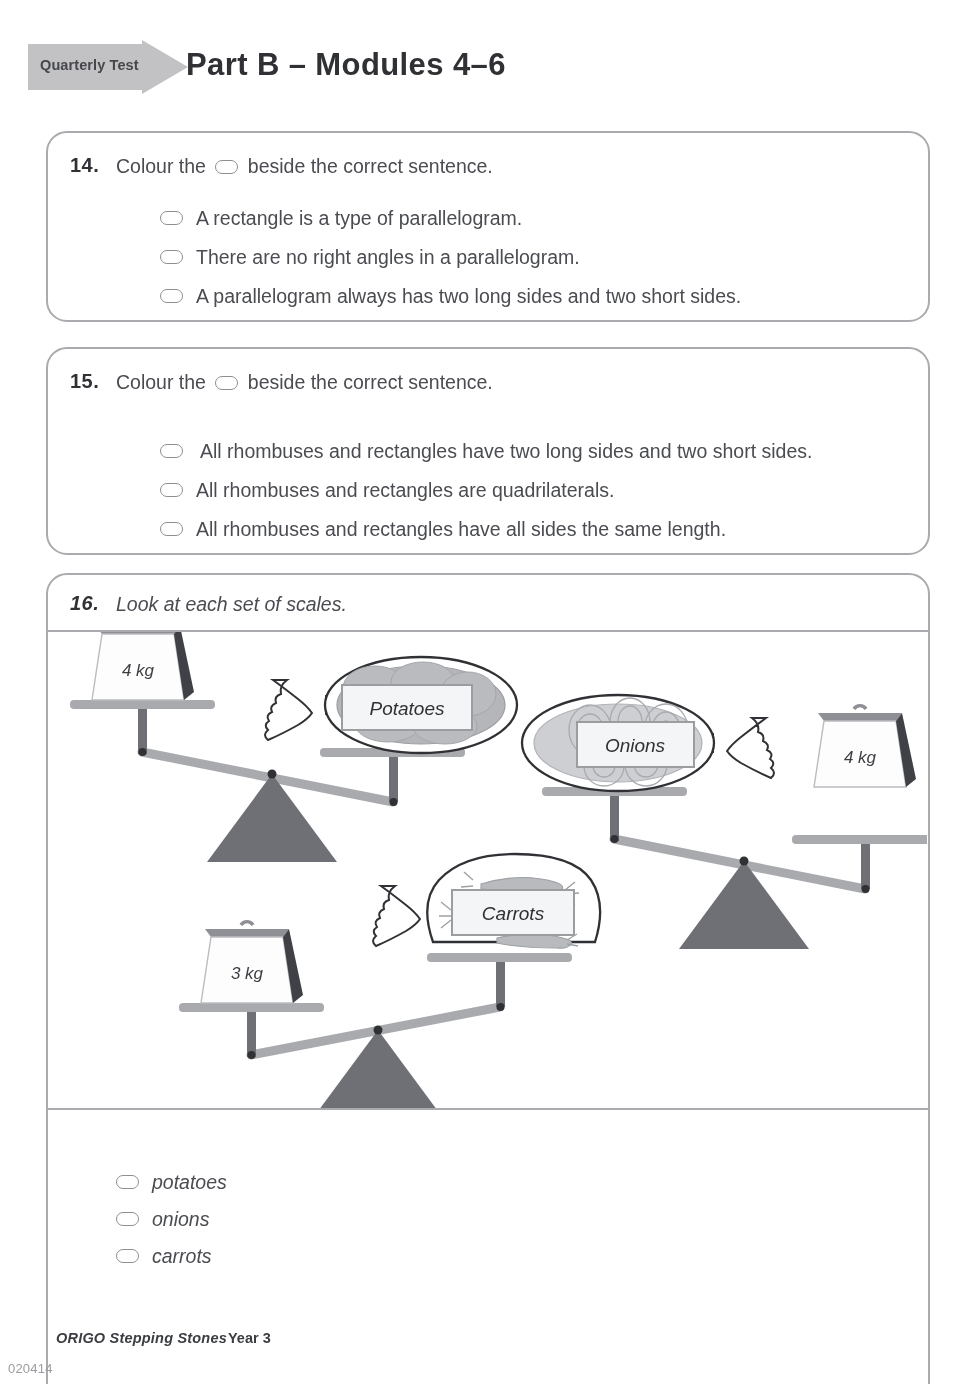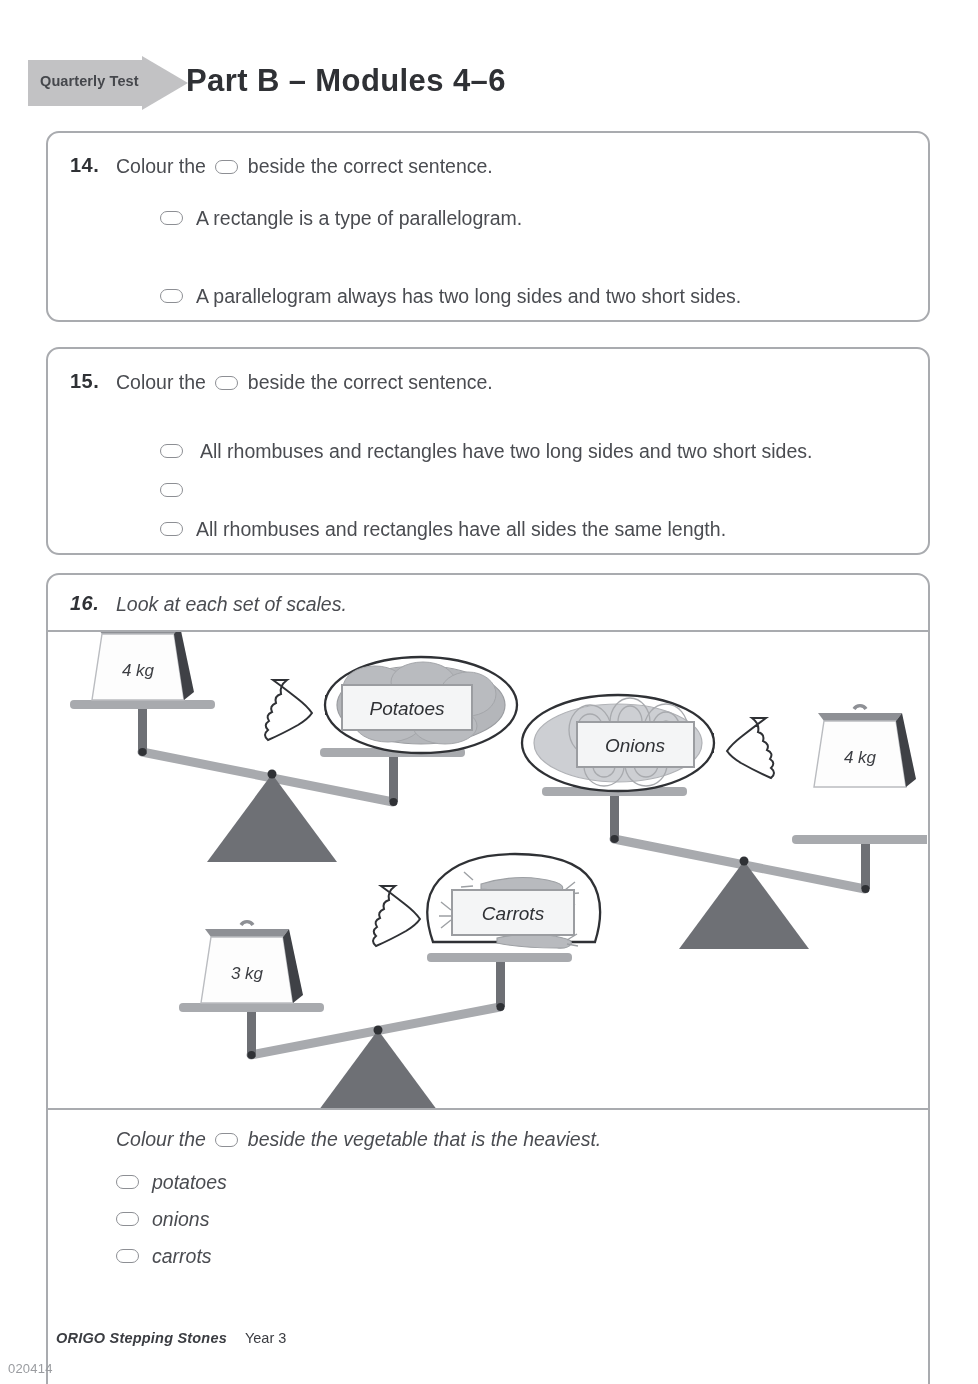--- a/index.html
+++ b/index.html
@@ -7,21 +7,21 @@
   body {
     width: 978px; height: 1384px;
     background: #ffffff;
     font-family: "Liberation Sans", sans-serif;
     color: #3b3d42;
     position: relative;
     overflow: hidden;
   }
 
   
-  .header { position: absolute; left: 0; top: 0; width: 978px; height: 118px; margin-top: 16px; }
+  .header { position: absolute; left: 0; top: 0; width: 978px; height: 118px; }
   .banner {
     position: absolute; left: 28px; top: 44px;
     width: 146px; height: 46px;
   }
   .banner-body {
     position: absolute; left: 0; top: 0; width: 114px; height: 46px;
     background: #c2c2c4;
   }
   .banner-head {
     position: absolute; left: 114px; top: -4px;
@@ -38,21 +38,21 @@
   .page-title {
     position: absolute; left: 186px; top: 47px;
     font-size: 31px; font-weight: 700; letter-spacing: .4px;
     color: #2f3135; white-space: nowrap;
   }
 
   
   .panel {
     position: absolute;
     border: 2.2px solid #a9abaf;
-    border-radius: 13px;
+    border-radius: 21px;
     background: #fff;
     padding-left: 38px;
   }
   #panel-14 { left: 46px; top: 131px; width: 884px; height: 191px; }
   #panel-15 { left: 46px; top: 347px; width: 884px; height: 208px; }
   #panel-16 { left: 46px; top: 573px; width: 884px; height: 856px; font-style: italic; }
 
   .q-num {
     position: absolute;
     font-size: 20px; font-weight: 700; color: #2f3135;
@@ -91,21 +91,21 @@
   }
 
   
   .art { position: absolute; left: 0; top: 57px; width: 879.6px; height: 476px; }
 
   .footer-brand {
     position: absolute; left: 56px; top: 1330px;
     font-size: 14.5px; color: #3b3d42; white-space: nowrap;
   }
   .footer-brand b { font-style: italic; font-weight: 700; letter-spacing: .2px; }
-  .footer-brand span.yr { font-weight: 400; margin-left: 18px; }
+  .footer-brand span.yr { font-weight: 700; margin-left: 1px; }
   .footer-code {
     position: absolute; left: 8px; top: 1361px;
     font-size: 13px; color: #9a9ca0; letter-spacing: .2px;
   }
 </style>
 </head>
 <body>
 
 <div class="header">
   <div class="banner">
@@ -120,38 +120,41 @@
   <div class="q-num" style="left:22px; top:21px;">14.</div>
   <div class="q-stem" style="left:68px; top:22px;">
     <span>Colour the</span>
     <span class="pill pill-inline"></span>
     <span>beside the correct sentence.</span>
   </div>
 
   <div class="opt" style="left:112px; top:74px;">
     <span class="pill"></span><span>A rectangle is a type of parallelogram.</span>
   </div>
+  <div class="opt" style="left:112px; top:113px;">
+    <span class="pill"></span><span>There are no right angles in a parallelogram.</span>
+  </div>
   <div class="opt" style="left:112px; top:152px;">
     <span class="pill"></span><span>A parallelogram always has two long sides and two short sides.</span>
   </div>
 </div>
 
 <div class="panel" id="panel-15">
   <div class="q-num" style="left:22px; top:21px;">15.</div>
   <div class="q-stem" style="left:68px; top:22px;">
     <span>Colour the</span>
     <span class="pill pill-inline"></span>
     <span>beside the correct sentence.</span>
   </div>
 
   <div class="opt" style="left:112px; top:91px;text-align:right;">
     <span class="pill" style="margin-right:17px;"></span><span>All rhombuses and rectangles have two long sides and two short sides.</span>
   </div>
   <div class="opt" style="left:112px; top:130px;">
-    <span class="pill"></span>
+    <span class="pill"></span><span>All rhombuses and rectangles are quadrilaterals.</span>
   </div>
   <div class="opt" style="left:112px; top:169px;">
     <span class="pill"></span><span>All rhombuses and rectangles have all sides the same length.</span>
   </div>
 </div>
 
 <div class="panel" id="panel-16">
   <div class="q-num" style="left:22px; top:17px;">16.</div>
   <div class="q-stem" style="left:68px; top:18px;">Look at each set of scales.</div>
 
@@ -304,25 +307,20 @@
 
         <g transform="translate(443,274)">
             <use href="#bag-carrots"></use>
           </g>
         <rect x="404" y="258" width="122" height="45" fill="#f4f5f6" stroke="#9b9da1" stroke-width="2"></rect>
         <text x="465" y="288" text-anchor="middle" font-family="Liberation Sans, sans-serif" font-size="19" fill="#2f3135">Carrots</text>
       </g>
     </svg>
   </div>
 
-  <div class="q-stem" style="left:68px; top:553px;">
-    <span>Colour the</span>
-    <span class="pill pill-inline"></span>
-    <span>beside the vegetable that is the heaviest.</span>
-  </div>
 
   <div class="opt" style="left:68px; top:596px;">
     <span class="pill"></span><span>potatoes</span>
   </div>
   <div class="opt" style="left:68px; top:633px;">
     <span class="pill"></span><span>onions</span>
   </div>
   <div class="opt" style="left:68px; top:670px;">
     <span class="pill"></span><span>carrots</span>
   </div>

